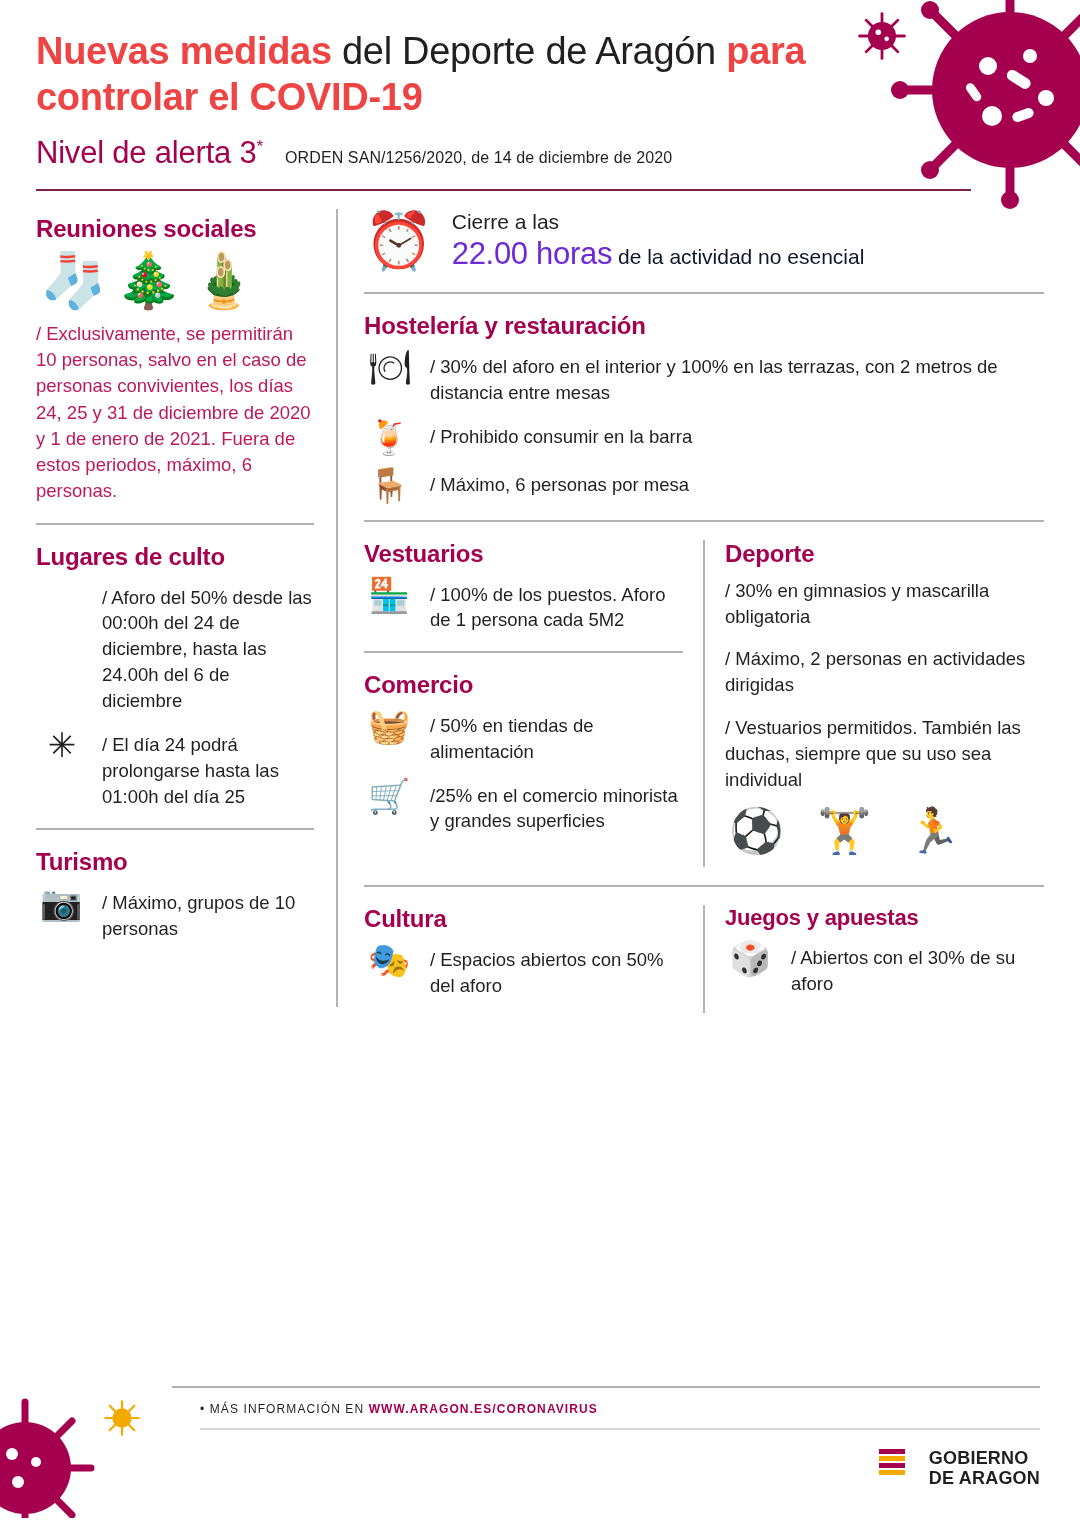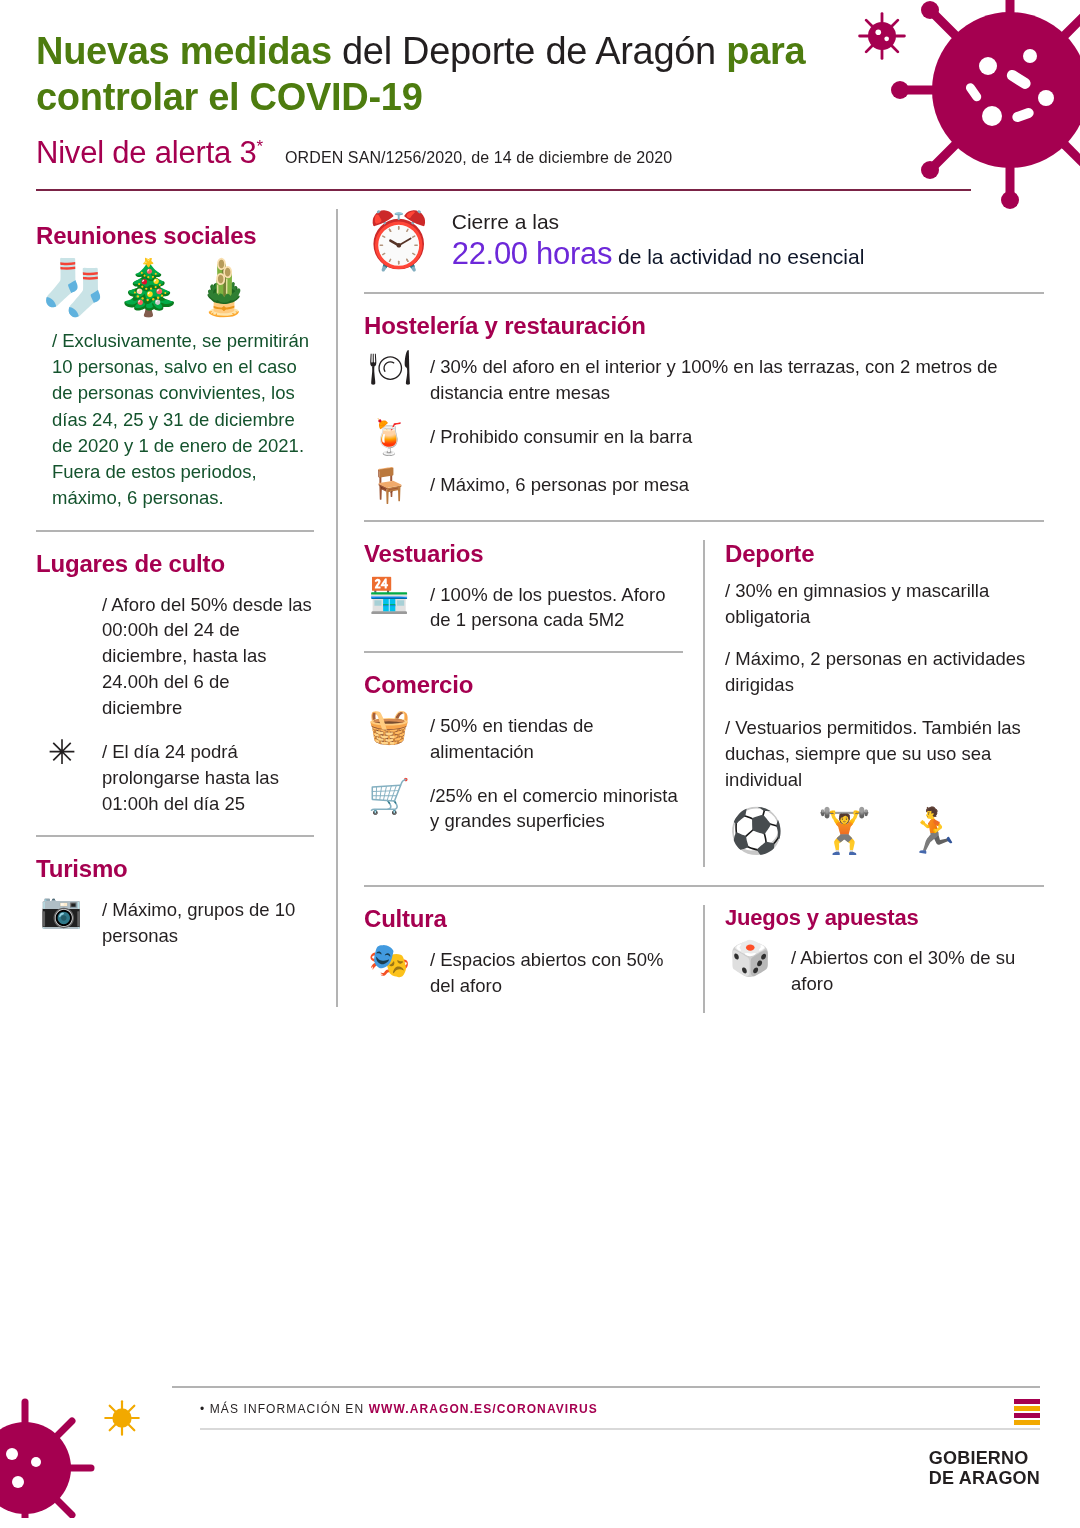--- a/index.html
+++ b/index.html
@@ -29,49 +29,49 @@
     position: absolute; left: 100px; bottom: 88px;
     width: 44px; height: 44px; pointer-events: none;
   }
 
   
   .header { padding: 28px 40px 0 36px; position: relative; z-index: 2; }
   .title {
     font-size: 38px; line-height: 1.22; font-weight: 400;
     color: #231f20; max-width: 790px; letter-spacing: -0.3px;
   }
-  .title b { color: #4d7c0f; font-weight: 700; }
+  .title b { color: #ef4444; font-weight: 700; }
   .subtitle-row { display: flex; align-items: baseline; gap: 22px; margin-top: 14px; }
   .alert-level {
     font-size: 31px; color: #a50050; font-weight: 400; letter-spacing: -0.2px;
   }
   .alert-level sup { font-size: 17px; }
   .order-ref {
     font-size: 16px; color: #231f20; letter-spacing: 0.1px;
   }
   .rule-main {
     margin: 18px 0 0 0; height: 2px; background: #7b2346; width: 935px;
   }
 
   
   .content {
     display: flex; padding: 0 36px; position: relative; z-index: 2;
   }
-  .col-left { width: 300px; padding-right: 22px; padding-top: 31px; }
+  .col-left { width: 300px; padding-right: 22px; padding-top: 24px; }
   .vline { width: 2px; background: #b3b3b3; margin: 18px 0 6px 0; align-self: stretch; }
   .col-right { flex: 1; padding-left: 26px; padding-top: 18px; }
 
   h2.sec {
     color: #a50050; font-size: 24px; font-weight: 700; margin-bottom: 10px;
     letter-spacing: -0.2px;
   }
   h2.sec.small { font-size: 22px; }
 
   p.body {
-    font-size: 18.5px; line-height: 1.42; color: #14532d; margin-left: 16px;
+    font-size: 18.5px; line-height: 1.42; color: #be185d;
   }
 
   .hr { height: 2px; background: #b3b3b3; margin: 18px 0; }
   .hr.thin { height: 1.5px; }
 
   
   .ill-row { display: flex; align-items: flex-end; gap: 8px; margin: 10px 0 14px 4px; }
   .ill { font-size: 54px; line-height: 1; }
   .ill.sm { font-size: 44px; }
 
@@ -98,21 +98,21 @@
 
   
   .footer { position: absolute; left: 0; right: 0; bottom: 12px; height: 140px; }
   .footer-rule { position: absolute; left: 172px; right: 40px; top: 10px; height: 1.5px; background: #b3b3b3; }
   .footer-info {
     position: absolute; left: 200px; top: 26px;
     font-size: 12px; letter-spacing: 1.1px; color: #231f20;
   }
   .footer-info b { color: #a50050; font-weight: 700; }
   .footer-rule2 { position: absolute; left: 200px; right: 40px; top: 52px; height: 1.5px; background: #d9d9d9; }
-  .gov-logo { position: absolute; right: 40px; bottom: 28px; display: flex; align-items: flex-end; gap: 24px; flex-direction: column; }
+  .gov-logo { position: absolute; right: 40px; bottom: 28px; display: flex; align-items: flex-start; gap: 24px; }
   .gov-bars { display: flex; flex-direction: column; gap: 2px; }
   .gov-bars span { display: block; width: 26px; height: 5px; background: #a50050; }
   .gov-bars span.y { background: #f2a900; }
   .gov-text { font-size: 18px; font-weight: 700; line-height: 1.08; letter-spacing: 0.2px; }
 </style>
 </head>
 <body>
 
 <svg class="virus-big" viewBox="0 0 260 260">
   <g fill="#a50050">

